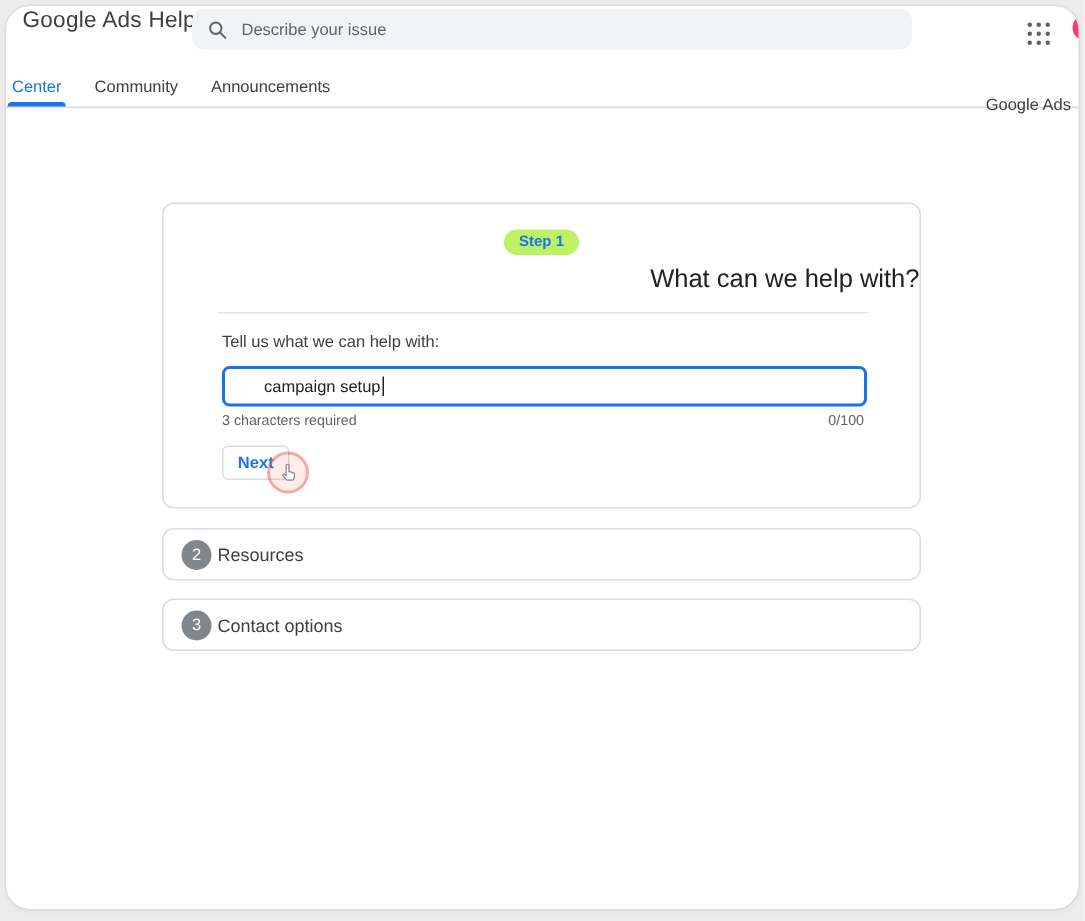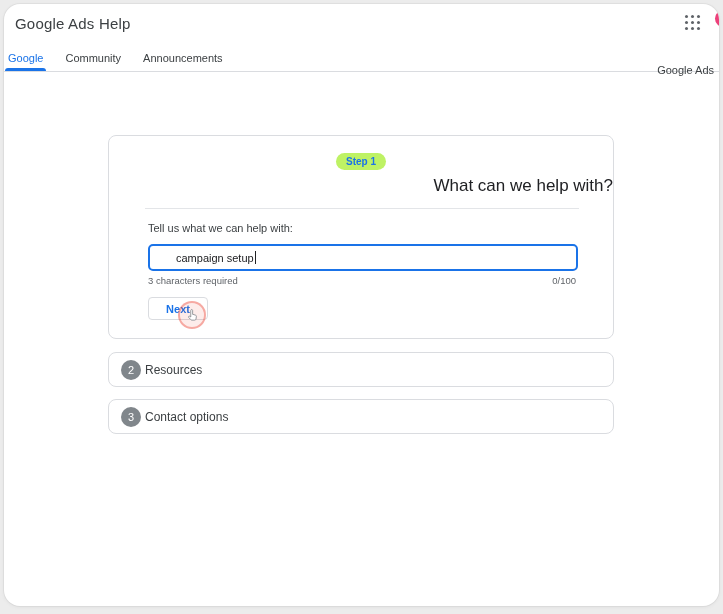--- a/index.html
+++ b/index.html
@@ -13,21 +13,21 @@
   #app-window {
     position: absolute; left: 4px; top: 4px;
     width: 715px; height: 602px;
     background: #fff;
     border-radius: 16px;
     box-shadow: 0 0 0 1px rgba(0,0,0,0.04), 0 1px 4px rgba(0,0,0,0.06);
     overflow: hidden;
   }
   
   .logo {
-    position: absolute; left: 11px; top: 11px;
+    position: absolute; left: 11px; top: 1px;
     font-size: 15px; color: #3c4043; letter-spacing: .2px;
     white-space: nowrap; cursor: pointer;
   }
   .searchbar {
     position: absolute; left: 124px; top: 2px;
     width: 480px; height: 27px;
     background: #f1f3f4; border-radius: 8px;
     display: flex; align-items: center; padding: 0 10px;
   }
   .searchbar svg { flex: 0 0 auto; margin-right: 9px; }
@@ -112,21 +112,21 @@
     display: inline-block; width: 1px; height: 13px;
     background: #202124; margin-left: 1px; vertical-align: middle;
   }
   .helper-row {
     position: absolute; top: 139px; left: 39px; right: 37px;
     display: flex; justify-content: space-between;
     font-size: 9.5px; color: #5f6368;
   }
   .next-btn {
     position: absolute; top: 161px; left: 39px;
-    width: 60px; height: 23px;
+    width: 45px; height: 23px;
     background: #fff; border: 1px solid #dadce0; border-radius: 4px;
     font-family: inherit; font-size: 11px; font-weight: 600; color: #1a73e8;
     cursor: pointer;
   }
   .cursor-ring {
     position: absolute; top: 165px; left: 69px;
     width: 28px; height: 28px; border-radius: 50%;
     background: rgba(234, 67, 53, 0.10);
     border: 2px solid rgba(234, 67, 53, 0.40);
     display: flex; align-items: center; justify-content: center;
@@ -146,38 +146,45 @@
   }
   .accordion .acc-label { margin-left: 4px; font-size: 12px; color: #3c4043; }
 </style>
 </head>
 <body>
 
 <div id="app-window">
 
   <div class="logo">Google Ads Help</div>
 
+  <div class="searchbar">
+    <svg width="14" height="14" viewBox="0 0 24 24" fill="none" stroke="#5f6368" stroke-width="2.2" stroke-linecap="round">
+      <circle cx="10" cy="10" r="6.5"></circle>
+      <line x1="15.2" y1="15.2" x2="21" y2="21"></line>
+    </svg>
+    <input class="search-input" type="text" placeholder="Describe your issue" style="">
+  </div>
 
   <div class="apps-icon">
     <i></i>
       <i></i>
       <i></i>
       <i></i>
       <i></i>
       <i></i>
       <i></i>
       <i></i>
       <i></i>
   </div>
 
   <div class="avatar-sliver"></div>
 
   <div class="nav">
     <div class="tab first active">
-      <span>Google</span>
+      <span>Center</span>
     </div>
     <div class="tab">
       <span>Community</span>
     </div>
     <div class="tab">
       <span>Announcements</span>
     </div>
     <div class="nav-right">Google Ads</div>
   </div>
 

